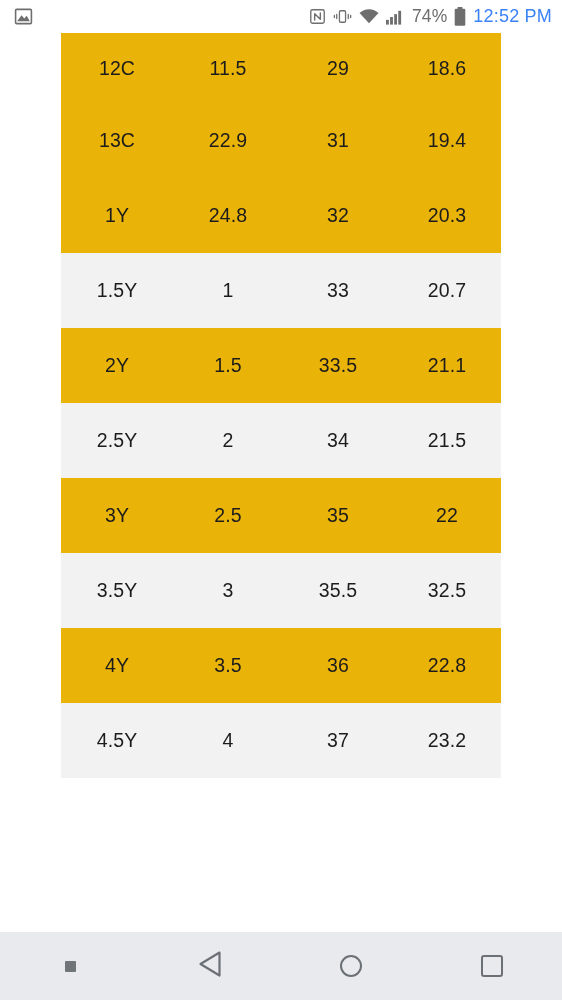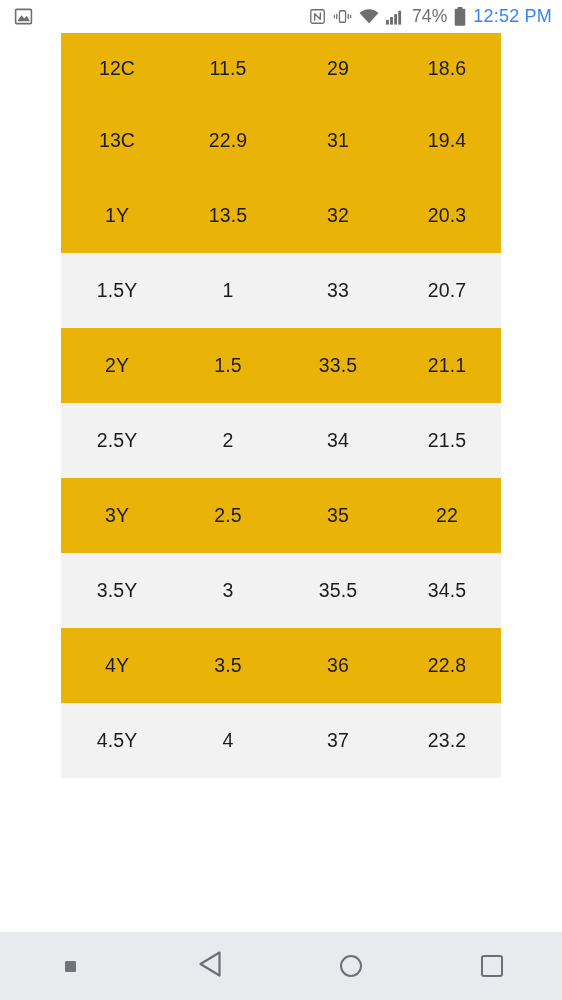--- a/index.html
+++ b/index.html
@@ -219,21 +219,21 @@
       <tr class="odd">
         <td>13C</td>
         <td>22.9</td>
         <td>31</td>
         <td>19.4</td>
       </tr>
 
 
       <tr class="odd">
         <td>1Y</td>
-        <td>13.5</td>
+        <td>24.8</td>
         <td>32</td>
         <td>20.3</td>
       </tr>
 
       <tr class="even">
         <td>1.5Y</td>
         <td>1</td>
         <td>33</td>
         <td>20.7</td>
       </tr>
@@ -256,21 +256,21 @@
         <td>3Y</td>
         <td>2.5</td>
         <td>35</td>
         <td>22</td>
       </tr>
 
       <tr class="even">
         <td>3.5Y</td>
         <td>3</td>
         <td>35.5</td>
-        <td>34.5</td>
+        <td>32.5</td>
       </tr>
 
       <tr class="odd">
         <td>4Y</td>
         <td>3.5</td>
         <td>36</td>
         <td>22.8</td>
       </tr>
 
       <tr class="even">

